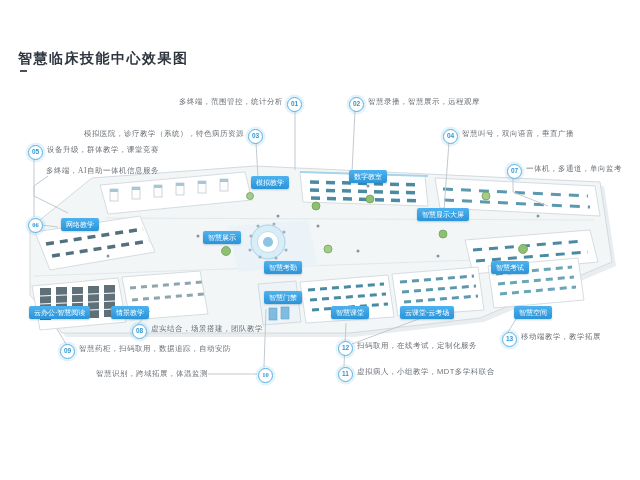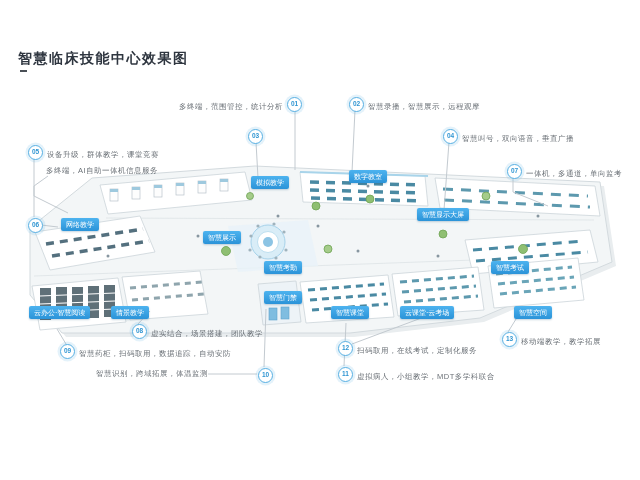--- a/index.html
+++ b/index.html
@@ -16,31 +16,31 @@
     position:absolute;left:20px;top:70px;width:7px;height:2px;background:#4a5056;
   }
   .plan-svg{position:absolute;left:18px;top:156px;z-index:1;}
   .lines-svg{position:absolute;left:0;top:0;z-index:4;pointer-events:none;}
   .badge{
     position:absolute;z-index:5;white-space:nowrap;
     background:linear-gradient(180deg,#4db3ef,#2b93d8);
     color:#fff;font-size:7px;line-height:1;padding:3px 5px;border-radius:2px;
     box-shadow:0 1px 2px rgba(30,90,130,.25);
   }
-  .callout{position:absolute;z-index:6;display:flex;align-items:flex-end;gap:4px;}
+  .callout{position:absolute;z-index:6;display:flex;align-items:flex-start;gap:4px;}
   .callout.rev{flex-direction:row-reverse;}
   .co-num{
     flex:0 0 auto;width:13px;height:13px;border-radius:50%;
     border:1px solid #58b0e3;color:#2f95d2;background:#fff;
     font-size:6.5px;font-weight:bold;line-height:1;
     display:flex;align-items:center;justify-content:center;
     box-shadow:0 0 0 2.5px rgba(88,176,227,.16);
   }
   .co-text{font-size:7.5px;color:#6b7177;letter-spacing:.5px;white-space:nowrap;}
-  .abs{position:absolute;z-index:6;}
+  .abs{position:absolute;z-index:6;font-family:Liberation Serif, serif;}
 </style>
 </head>
 <body>
 
 <div class="page-title">智慧临床技能中心效果图</div>
 <div class="title-dash"></div>
 
 <svg class="plan-svg" width="604" height="186" viewBox="0 0 604 186">
 
   <polygon points="78,26 241,14 586,30 598,110 466,166 336,181 48,181 16,143 16,76" fill="#e9edef"></polygon>
@@ -200,20 +200,21 @@
 <div class="callout rev" style="right:338px;top:97px">
   <span class="co-num">01</span>
   <span class="co-text">多终端，范围管控，统计分析</span>
 </div>
 <div class="callout" style="left:349px;top:97px">
   <span class="co-num">02</span>
   <span class="co-text">智慧录播，智慧展示，远程观摩</span>
 </div>
 <div class="callout rev" style="right:377px;top:129px">
   <span class="co-num">03</span>
+  <span class="co-text">模拟医院，诊疗教学（系统），特色病历资源</span>
 </div>
 <div class="callout" style="left:443px;top:129px">
   <span class="co-num">04</span>
   <span class="co-text">智慧叫号，双向语音，垂直广播</span>
 </div>
 <div class="callout" style="left:28px;top:145px">
   <span class="co-num">05</span>
   <span class="co-text">设备升级，群体教学，课堂竞赛</span>
 </div>
 <span class="co-text abs" style="left:46px;top:166px">多终端，AI自助一体机信息服务</span>

